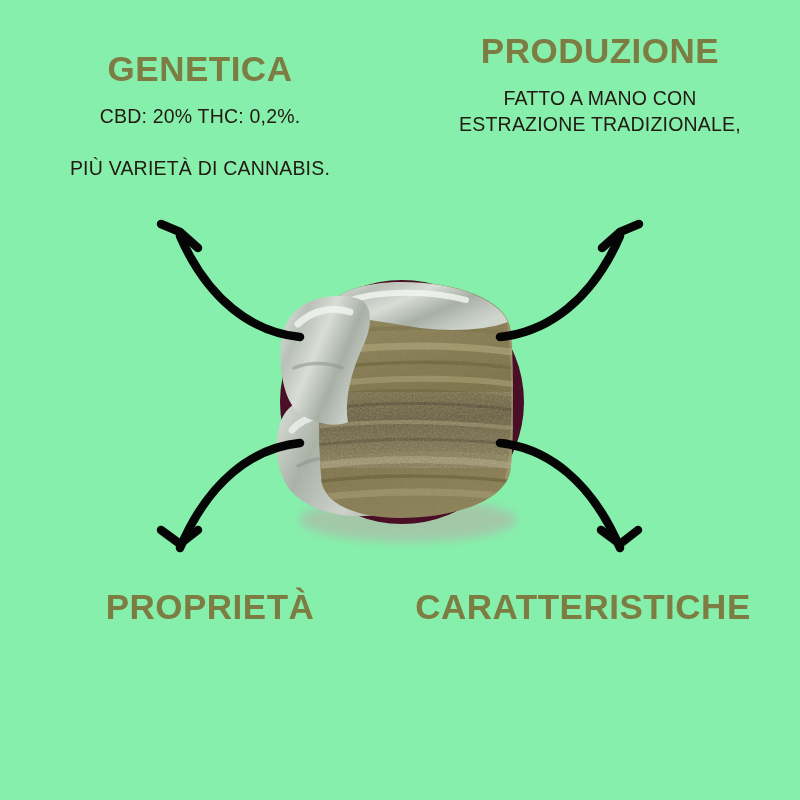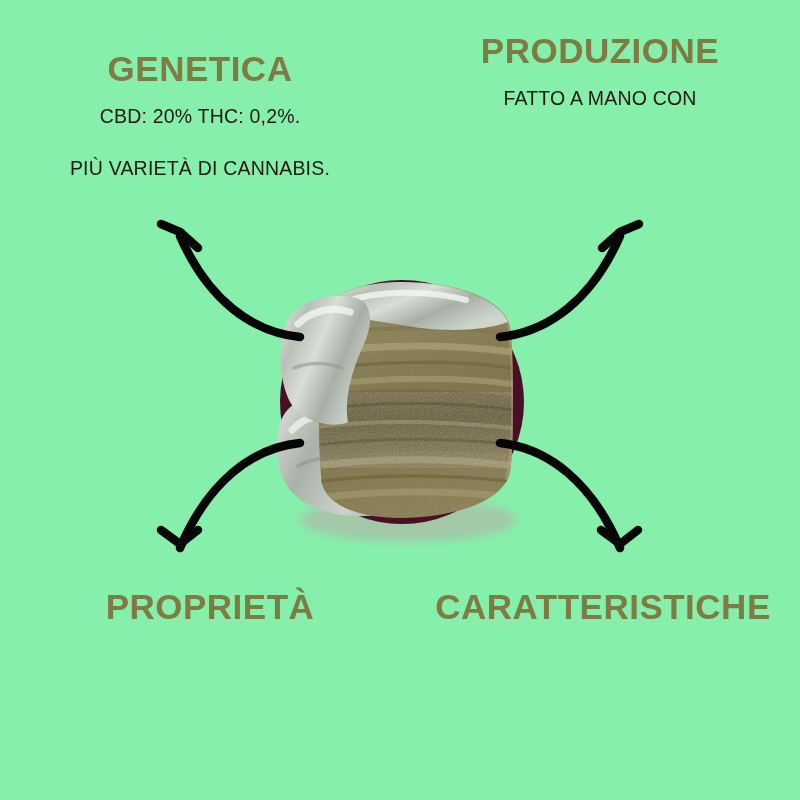--- a/index.html
+++ b/index.html
@@ -41,21 +41,21 @@
     font-weight: 400;
     line-height: 1.33;
     letter-spacing: 0.2px;
     text-transform: uppercase;
     text-align: center;
   }
 
   #quad-genetica        { left: 0px;   top: 50px;  width: 400px; }
   #quad-produzione      { left: 410px; top: 32px;  width: 380px; }
   #quad-proprieta       { left: 12px;   top: 588px; width: 396px; }
-  #quad-caratteristiche { left: 412px; top: 588px; width: 382px; }
+  #quad-caratteristiche { left: 392px; top: 588px; width: 382px; }
 
   #quad-genetica .quad-body        { padding: 0 4px; }
   #quad-produzione .quad-body      { padding: 0 8px; }
   #quad-proprieta .quad-body       { padding: 0 6px; }
   #quad-caratteristiche .quad-body { padding: 0 14px; }
 
   
   #product-figure {
     position: absolute;
     left: 252px;
@@ -91,21 +91,21 @@
       <span>CBD: 20% THC: 0,2%.</span><br>
       <br>
       <span>PIÙ VARIETÀ DI CANNABIS.</span>
     </p>
   </div>
 
   <div class="quad" id="quad-produzione">
     <h2 class="quad-heading">PRODUZIONE</h2>
     <p class="quad-body">
       <span>FATTO A MANO CON</span><br>
-      <br>
+      <span>ESTRAZIONE TRADIZIONALE,</span><br>
       <br>
     </p>
   </div>
 
   <div class="quad" id="quad-proprieta">
     <h2 class="quad-heading">PROPRIETÀ</h2>
   </div>
 
   <div class="quad" id="quad-caratteristiche">
     <h2 class="quad-heading">CARATTERISTICHE</h2>

